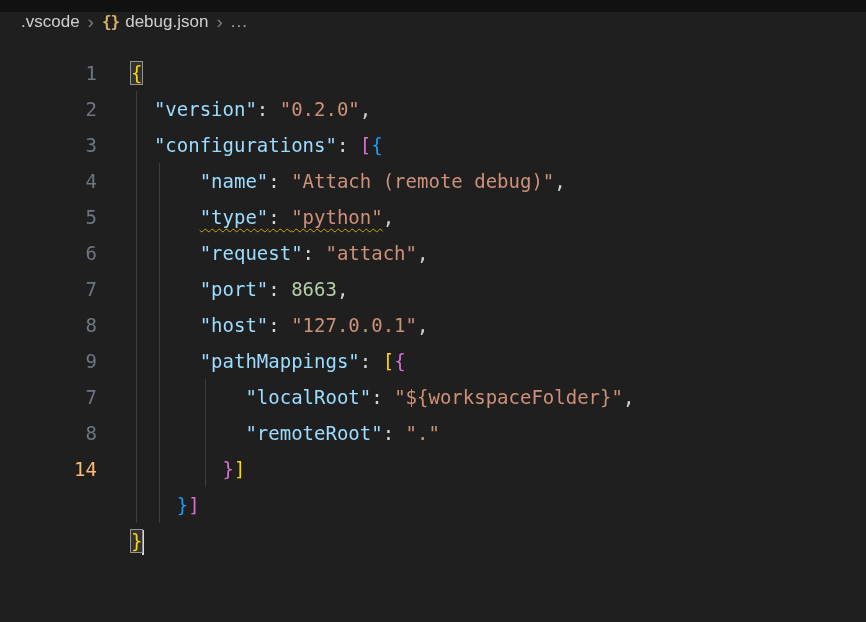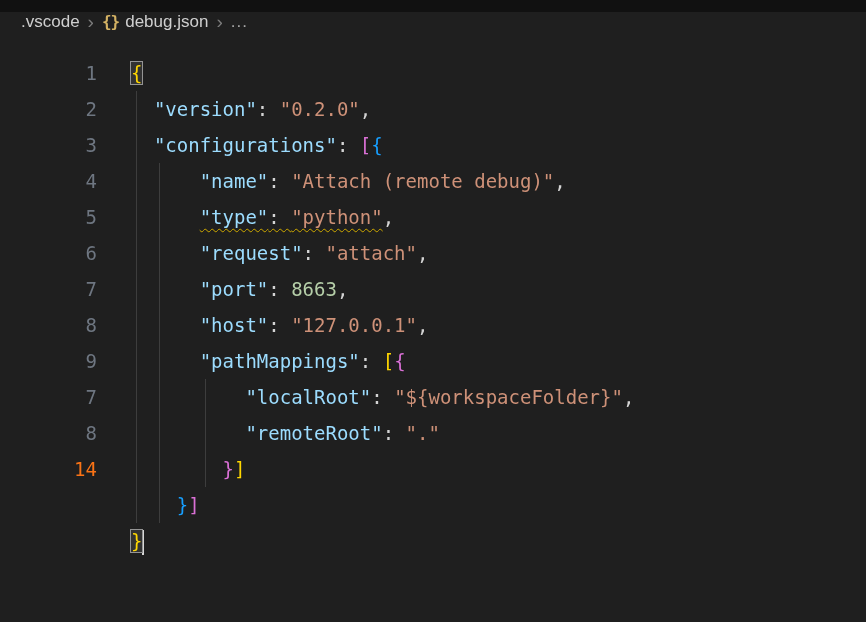--- a/index.html
+++ b/index.html
@@ -22,21 +22,21 @@
     color:#d4b264; font-family:"DejaVu Sans Mono", monospace;
     font-size:16px; font-weight:bold; margin-right:6px; letter-spacing:-1px;
   }
   .editor {
     display:flex; align-items:flex-start;
     font-family:"DejaVu Sans Mono", monospace;
     font-size:19px; line-height:36px;
   }
   .gutter { flex:0 0 97px; width:97px; text-align:right; }
   .ln { height:36px; color:#6e7681; }
-  .ln.current { color:#f97316; }
+  .ln.current { color:#fdba74; }
   .code-pane { flex:1; padding-left:34px; }
   .code-line { position:relative; height:36px; white-space:pre; color:#cccccc; }
   .guide { position:absolute; top:0; bottom:0; width:1px; background:#3d3d3d; }
   .line-text { position:relative; }
   .tok-key   { color:#9cdcfe; }
   .tok-str   { color:#ce9178; }
   .tok-num   { color:#b5cea8; }
   .tok-punct { color:#d4d4d4; }
   .tok-b1 { color:#ffd700; }
   .tok-b2 { color:#da70d6; }

